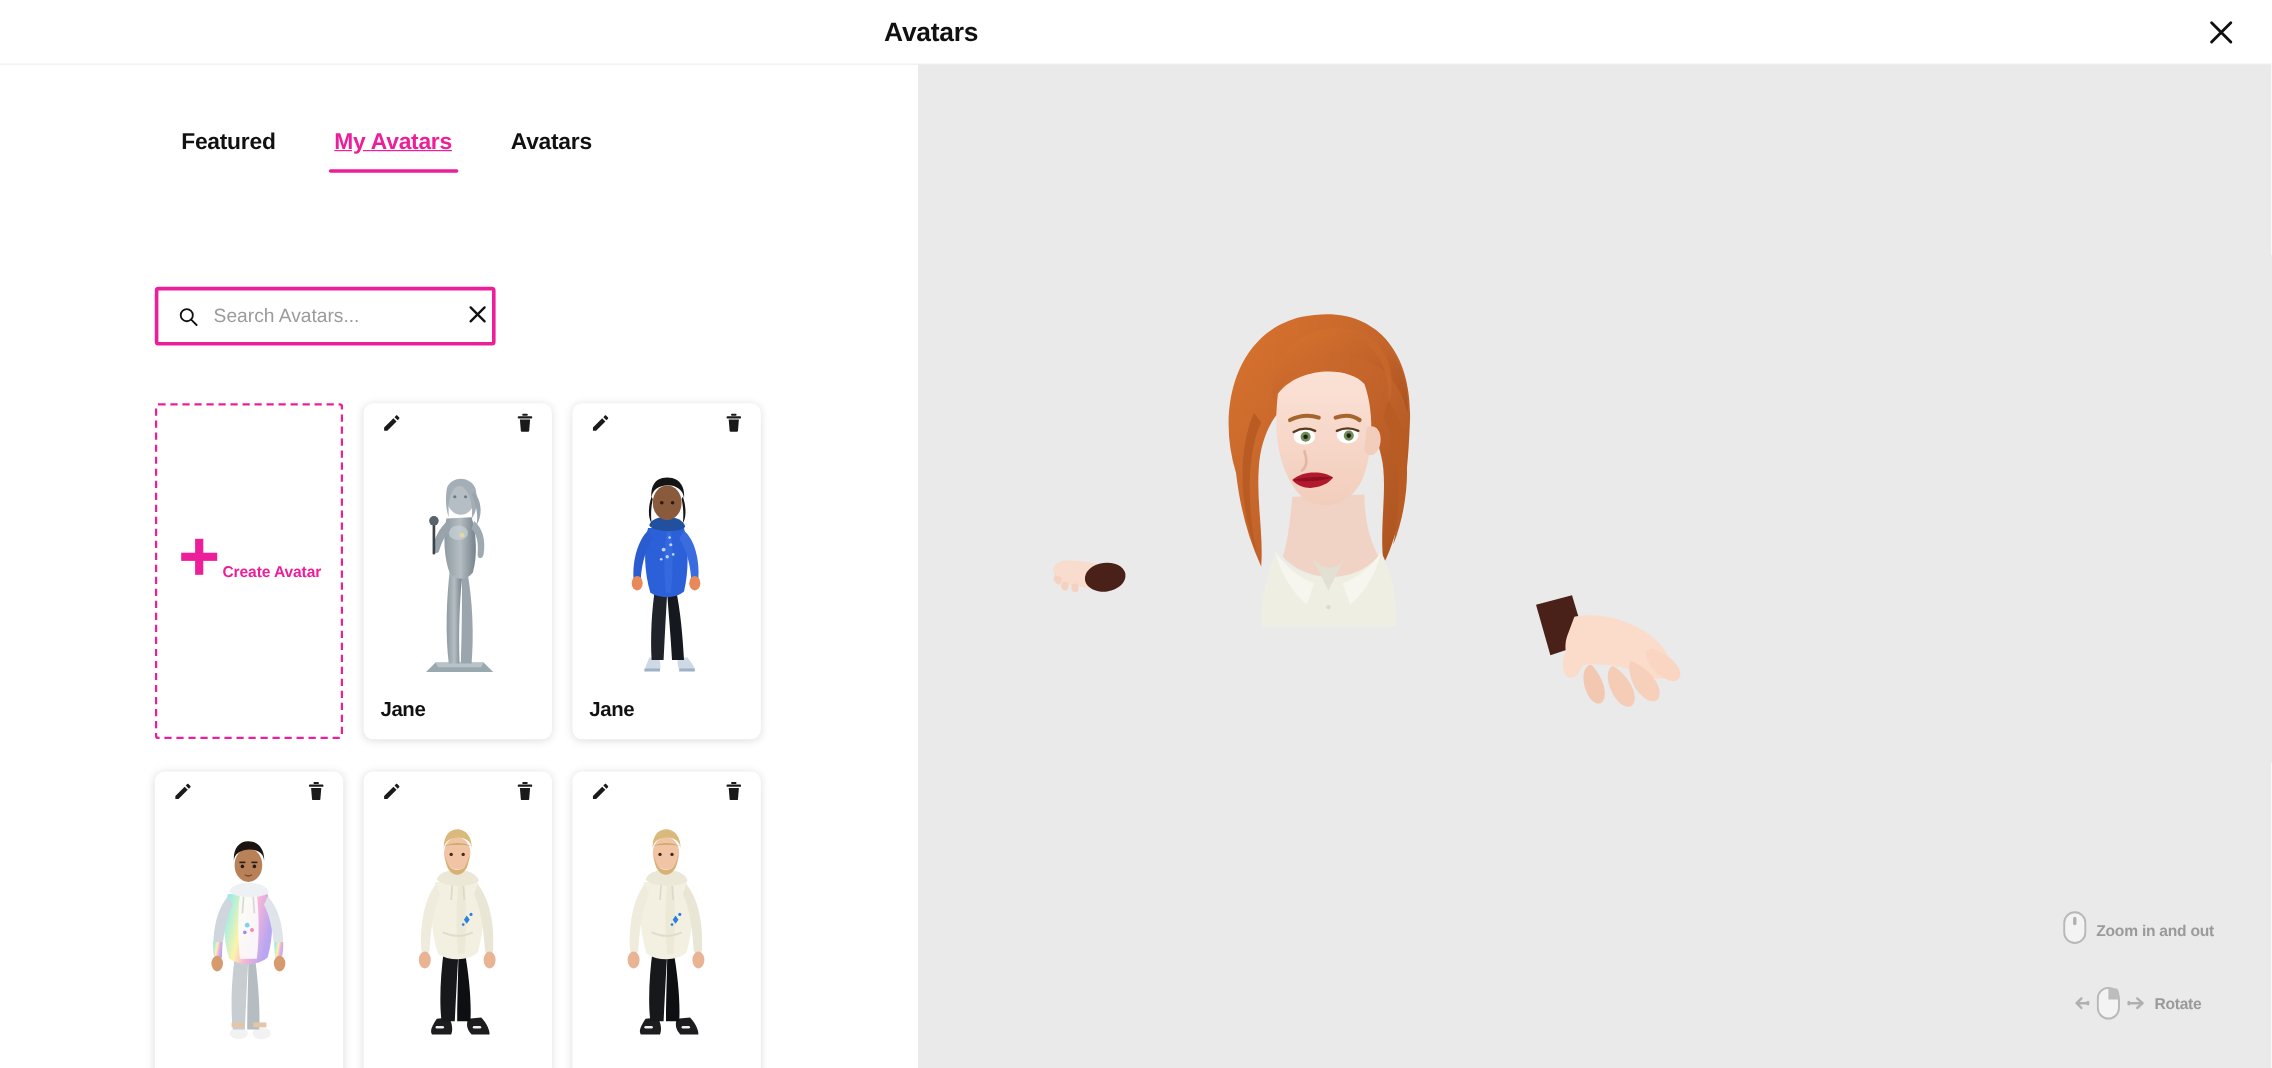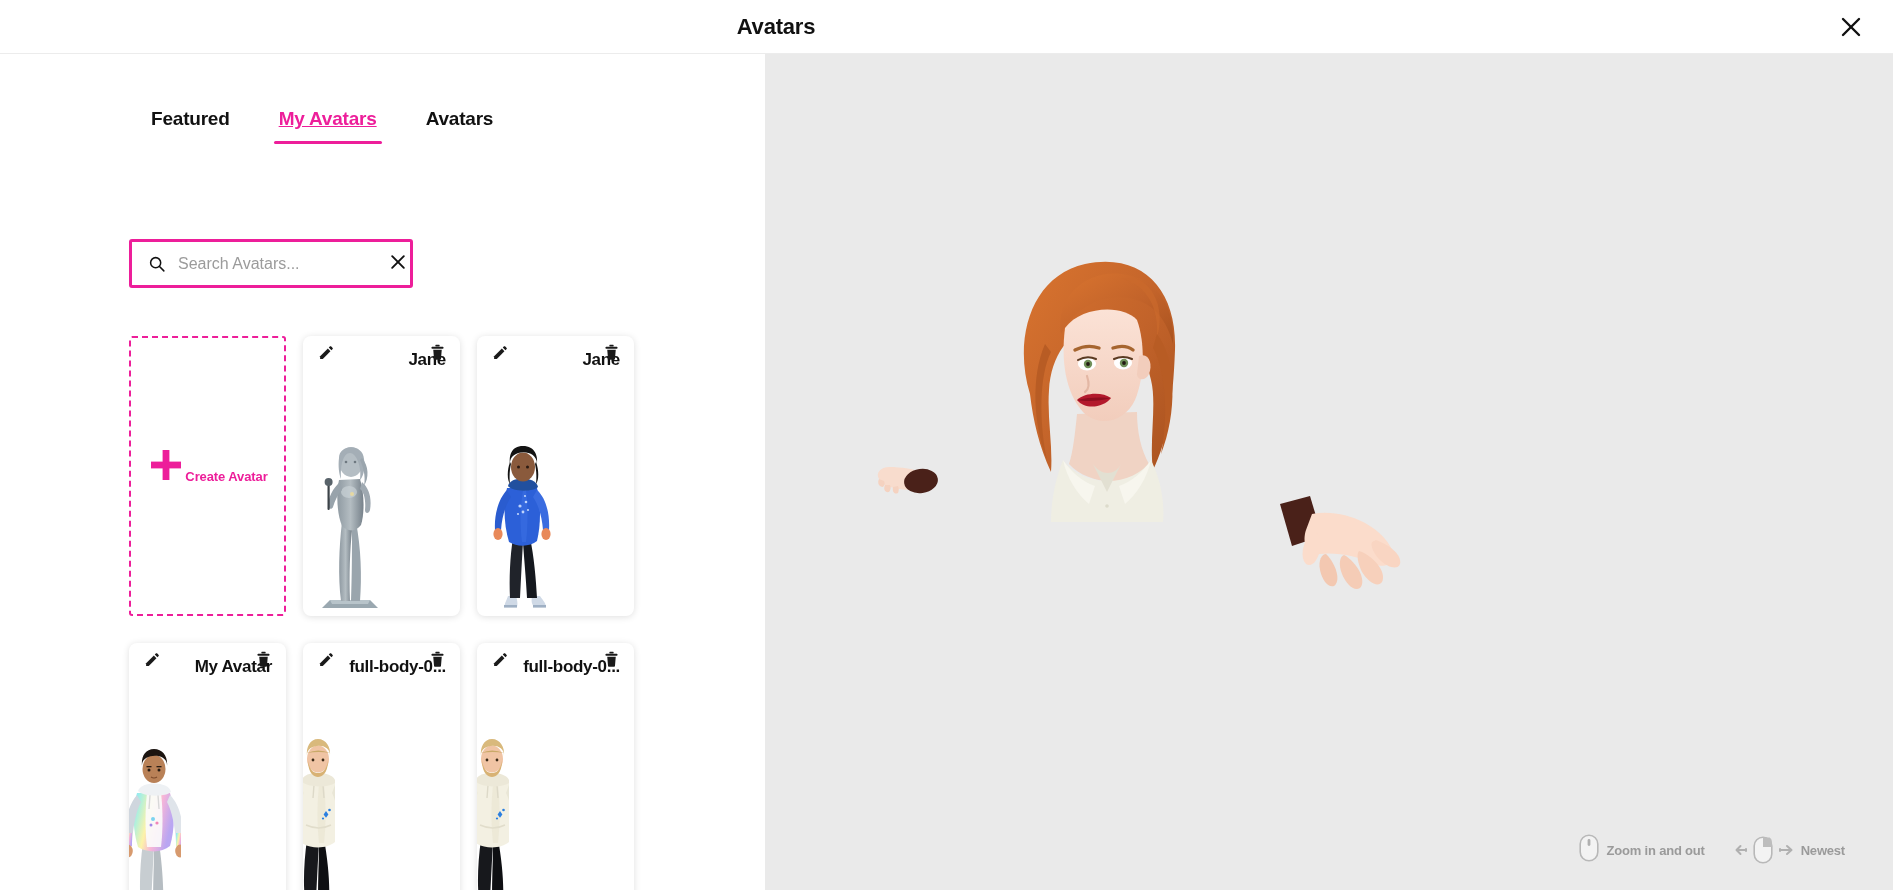--- a/index.html
+++ b/index.html
@@ -89,21 +89,21 @@
     font-size:40px; line-height:1; color:#ed1e9a; font-weight:400;
     margin-bottom:17px; user-select:none;
   }
   .create-label { font-size:13px; font-weight:700; color:#ed1e9a; letter-spacing:-0.1px; }
 
   .avatar-card {
     position:relative; width:157px; height:280px;
     background:#fff; border-radius:8px;
     box-shadow:0 1px 7px rgba(0,0,0,0.13);
     overflow:hidden; cursor:pointer;
-    display:flex; flex-direction:row;
+    display:flex; flex-direction:column;
   }
   .card-actions {
     position:absolute; left:0; top:0; width:157px; height:36px;
     display:flex; align-items:center; justify-content:space-between;
     padding:0 13px; z-index:3;
   }
   .icon-btn { width:20px; height:20px; display:flex; align-items:center; justify-content:center; cursor:pointer; background:transparent; border:none; }
 
   .card-thumb {
     position:relative; flex:1 1 auto; width:157px; overflow:hidden;
@@ -126,22 +126,22 @@
   .rainbow { width:96px; height:182px; }
   
   .cream { width:96px; height:190px; }
 
   
   .viewport {
     position:absolute; left:765px; top:54px; width:1128px; height:836px;
     background:#eaeaea; overflow:hidden;
   }
   .hud {
-    position:absolute; right:48px; bottom:24px;
-    display:flex; align-items:center; gap:30px;
+    position:absolute; right:48px; bottom:40px;
+    display:flex; align-items:center; gap:30px;flex-direction:column;
   }
   .hud-item { display:flex; align-items:center; gap:8px; }
   .hud-label { font-size:13px; font-weight:700; color:#9a9a9a; letter-spacing:-0.2px; }
   .arrow-row { display:flex; align-items:center; gap:2px; }
 </style>
 </head>
 <body>
 
 <div class="app">
 
@@ -628,18 +628,18 @@
         <span class="arrow-row">
           <svg width="58" height="28" viewBox="0 0 58 28" fill="none">
             <path d="M11,14 L2,14 M5.5,10 L1.5,14 L5.5,18" stroke="#b0b0b0" stroke-width="2" stroke-linecap="round" stroke-linejoin="round" fill="none"></path>
             <path d="M10,12.2 h2 v3.6 h-2z" fill="#b0b0b0"></path>
             <rect x="19.2" y="1.2" width="17.6" height="25.6" rx="8.8" stroke="#b8b8b8" stroke-width="1.6" fill="#f3f3f3"></rect>
             <path d="M28,1.6 h6.6 a4.2,4.2 0 0 1 2.2,3.4 V11 H28Z" fill="#bdbdbd"></path>
             <path d="M45,14 L56,14 M52,10 L56.5,14 L52,18" stroke="#b0b0b0" stroke-width="2" stroke-linecap="round" stroke-linejoin="round" fill="none"></path>
             <path d="M44,12.2 h2 v3.6 h-2z" fill="#b0b0b0"></path>
           </svg>
         </span>
-        <span class="hud-label">Newest</span>
+        <span class="hud-label">Rotate</span>
       </div>
     </div>
   </div>
 
 </div>
 
 </body></html>

